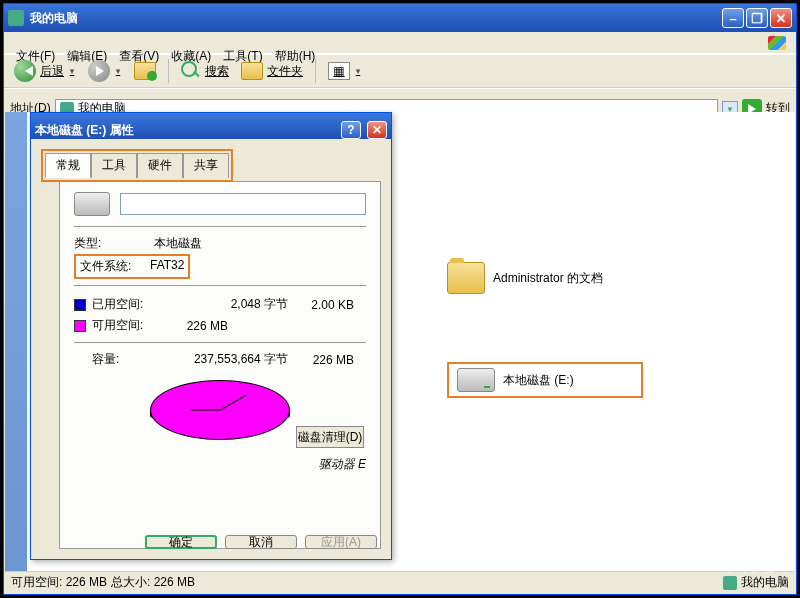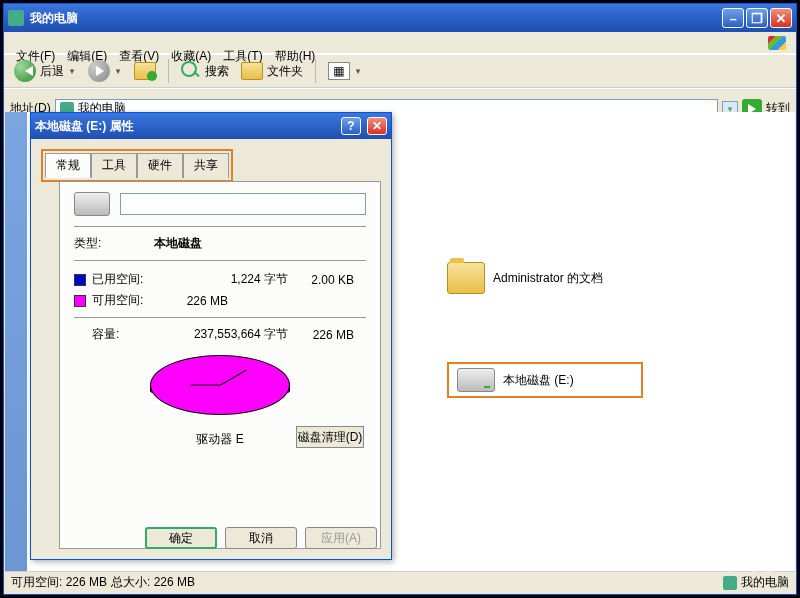--- a/index.html
+++ b/index.html
@@ -10,21 +10,21 @@
 .titlebar .title { flex: 1; }
 .winbtns { display: flex; gap: 2px; }
 .winbtn { width: 22px; height: 20px; border: 1px solid #fff; border-radius: 3px; display: flex; align-items: center; justify-content: center; color: #fff; font-weight: bold; font-size: 13px; }
 .winbtn.min, .winbtn.max { background: linear-gradient(#6fa1e8, #2a5fc5); }
 .winbtn.close { background: linear-gradient(#f09080, #d83020); }
 .menubar { height: 22px; background: #ece9d8; border-bottom: 1px solid #fff; padding-left: 6px; display: flex; align-items: center; position: relative; }
 .menubar span { padding: 2px 6px; margin-top: 28px; }
 .xplogo { position: absolute; right: 4px; top: 0; width: 30px; height: 22px; display: flex; align-items: center; justify-content: center; }
 .xpflag { width: 18px; height: 14px; background: linear-gradient(135deg, #e23 25%, #6b3 25% 50%, #39e 50% 75%, #fc3 75%); border-radius: 2px; }
 .toolbar { height: 34px; background: #ece9d8; border-top: 1px solid #fff; border-bottom: 1px solid #ccc; display: flex; align-items: center; padding: 0 6px; gap: 4px; }
-.tbtn { display: flex; align-items: center; gap: 4px; padding: 2px 4px; }
+.tbtn { display: flex; align-items: center; gap: 4px; padding: 2px 4px; text-decoration: underline; }
 .tico { width: 22px; height: 22px; border-radius: 50%; display: inline-block; }
 .tico.back { background: radial-gradient(circle at 30% 30%, #9fd89f, #2e8b2e); position: relative; }
 .tico.back::after { content: ""; position: absolute; left: 6px; top: 6px; border: 5px solid transparent; border-right: 8px solid #fff; }
 .tico.fwd { background: radial-gradient(circle at 30% 30%, #ccc, #888); position: relative; }
 .tico.fwd::after { content: ""; position: absolute; left: 8px; top: 6px; border: 5px solid transparent; border-left: 8px solid #fff; }
 .tdrop { width: 8px; height: 16px; display: inline-flex; align-items: center; justify-content: center; color: #555; font-size: 9px; }
 .tsep { width: 1px; height: 24px; background: #bbb; margin: 0 4px; }
 .tfolder { width: 22px; height: 18px; background: linear-gradient(#f7e29a, #e8c04a); border: 1px solid #b89020; border-radius: 2px; display: inline-block; position: relative; }
 .tfolder.up::after { content: ""; position: absolute; right: -2px; bottom: -2px; width: 10px; height: 10px; background: #3a3; border-radius: 50%; }
 .tmag { width: 20px; height: 20px; display: inline-block; position: relative; }
@@ -43,57 +43,57 @@
 .item.folder { left: 420px; top: 150px; }
 .item.drive { left: 420px; top: 250px; border: 2px solid #e67e22; padding: 4px 8px; }
 .foldico { width: 38px; height: 32px; background: linear-gradient(#f7e29a, #e8c04a); border: 1px solid #b89020; border-radius: 3px; position: relative; }
 .foldico::before { content: ""; position: absolute; top: -5px; left: 2px; width: 14px; height: 5px; background: #e8c04a; border-radius: 2px 2px 0 0; }
 .driveico { width: 38px; height: 24px; background: linear-gradient(#eee, #bbb); border: 1px solid #888; border-radius: 3px; position: relative; }
 .driveico::after { content: ""; position: absolute; right: 4px; bottom: 3px; width: 6px; height: 2px; background: #3a3; }
 .item-label { width: 130px; }
 .statusbar { position: absolute; left: 1px; right: 1px; bottom: 1px; height: 22px; background: #ece9d8; border-top: 1px solid #ccc; display: flex; align-items: center; padding: 0 6px; gap: 4px; }
 
 .dialog { position: absolute; left: 30px; top: 112px; width: 362px; height: 448px; background: #ece9d8; border: 1px solid #0054e3; box-shadow: 2px 2px 6px rgba(0,0,0,0.3); z-index: 10; }
-.dlg-title { height: 26px; background: linear-gradient(#3b77dd, #1e4fb3); display: flex; align-items: center; padding: 0 4px; color: #fff; font-weight: bold; gap: 6px; }
+.dlg-title { height: 26px; background: linear-gradient(#3b77dd, #1e4fb3); display: flex; align-items: flex-end; padding: 0 4px; color: #fff; font-weight: bold; gap: 6px; }
 .dlg-title .dtext { flex: 1; }
 .dlg-help { width: 20px; height: 18px; background: linear-gradient(#6fa1e8, #2a5fc5); border: 1px solid #fff; border-radius: 3px; display: flex; align-items: center; justify-content: center; color: #fff; font-weight: bold; }
 .dlg-close { width: 20px; height: 18px; background: linear-gradient(#f09080, #d83020); border: 1px solid #fff; border-radius: 3px; display: flex; align-items: center; justify-content: center; color: #fff; font-weight: bold; }
 .dlg-body { padding: 10px; }
 .tabs { display: flex; border: 2px solid #e67e22; padding: 2px; width: fit-content; }
 .tab { padding: 3px 10px; background: #ece9d8; border: 1px solid #999; border-bottom: none; font-size: 12px; }
 .tab.active { background: #fcfcfa; border-bottom: 1px solid #fcfcfa; position: relative; z-index: 1; }
 .tabpanel { border: 1px solid #999; background: #fcfcfa; margin-top: -1px; padding: 10px 14px; height: 368px; position: relative; margin-left: 18px; }
 .driverow { display: flex; align-items: center; gap: 10px; margin-bottom: 10px; }
 .drivebig { width: 36px; height: 24px; background: linear-gradient(#eee, #bbb); border: 1px solid #888; border-radius: 3px; }
 .labelinput { flex: 1; height: 22px; border: 1px solid #7f9db9; background: #fff; padding: 0 4px; }
 .hr { height: 1px; background: #999; margin: 6px 0; }
 .kvrow { display: flex; padding: 2px 0; }
 .kvrow .k { width: 80px; }
-.kvrow .v { flex: 1; font-weight: bold; }
+.kvrow .v { flex: 1; }
 .hlbox { border: 2px solid #e67e22; padding: 2px 4px; display: inline-flex; }
 .hlbox .k { width: 70px; }
 .usage { margin-top: 8px; }
 .urow { display: flex; align-items: center; padding: 2px 0; gap: 6px; }
 .sw { width: 12px; height: 12px; border: 1px solid #333; }
 .sw.used { background: #00c; }
 .sw.free { background: #f0f; }
 .urow .ulabel { width: 70px; }
 .urow .ubytes { width: 120px; text-align: right; }
 .urow .usize { width: 60px; text-align: right; }
-.pie-wrap { text-align: center; margin-top: 10px; }
+.pie-wrap { text-align: right; margin-top: 10px; font-style: italic; }
 .pie { width: 140px; height: 70px; margin: 0 auto; position: relative; }
 .pie-top { width: 140px; height: 60px; background: #f0f; border: 1px solid #000; border-radius: 50%; position: absolute; top: 0; }
 .pie-side { width: 140px; height: 14px; background: #c0c; position: absolute; top: 30px; border-radius: 0 0 70px 70px / 0 0 8px 8px; border: 1px solid #000; border-top: none; }
 .pie-slice { position: absolute; left: 70px; top: 0; width: 1px; height: 30px; background: #000; transform-origin: bottom; }
 .pie-slice.s1 { transform: rotate(-90deg); }
 .pie-slice.s2 { transform: rotate(60deg); }
 .pielabel { margin-top: 6px; }
 .cleanbtn { position: absolute; right: 16px; bottom: 100px; width: 68px; height: 22px; border: 1px solid #888; background: #ece9d8; display: flex; align-items: center; justify-content: center; }
 .dlg-btns { position: absolute; right: 14px; bottom: 10px; display: flex; gap: 8px; }
-.dbtn { width: 72px; height: 22px; border: 1px solid #888; background: #ece9d8; display: flex; align-items: center; justify-content: center; border-radius: 3px; }
+.dbtn { width: 72px; height: 14px; border: 1px solid #888; background: #ece9d8; display: flex; align-items: center; justify-content: center; border-radius: 3px; }
 .dbtn.ok { border: 2px solid #3a6; }
 .dbtn.disabled { color: #999; }
 .watermark { position: absolute; right: 6px; bottom: 22px; color: #fff; opacity: 0.4; font-size: 18px; font-style: italic; pointer-events: none; }
 </style>
 </head>
 <body>
 
 <div class="window">
   <div class="titlebar">
     <span class="icon"></span>
@@ -196,26 +196,30 @@
     <div class="tabpanel">
       <div class="driverow">
         <div class="drivebig"></div>
         <input class="labelinput" style="">
       </div>
       <div class="hr"></div>
       <div class="kvrow">
         <span class="k">类型:</span>
         <span class="v">本地磁盘</span>
       </div>
+      <div class="hlbox">
+        <span class="k">文件系统:</span>
+        <span>FAT32</span>
+      </div>
       <div class="hr"></div>
       <div class="usage">
         <div class="urow">
           <span class="sw used"></span>
           <span class="ulabel">已用空间:</span>
-          <span class="ubytes">1,224 字节</span>
+          <span class="ubytes">2,048 字节</span>
           <span class="usize">2.00 KB</span>
         </div>
         <div class="urow">
           <span class="sw free"></span>
           <span class="ulabel">可用空间:</span>
           <span class="usize">226 MB</span>
         </div>
         <div class="hr"></div>
         <div class="urow" style="padding-left:18px">
           <span class="ulabel">容量:</span>

